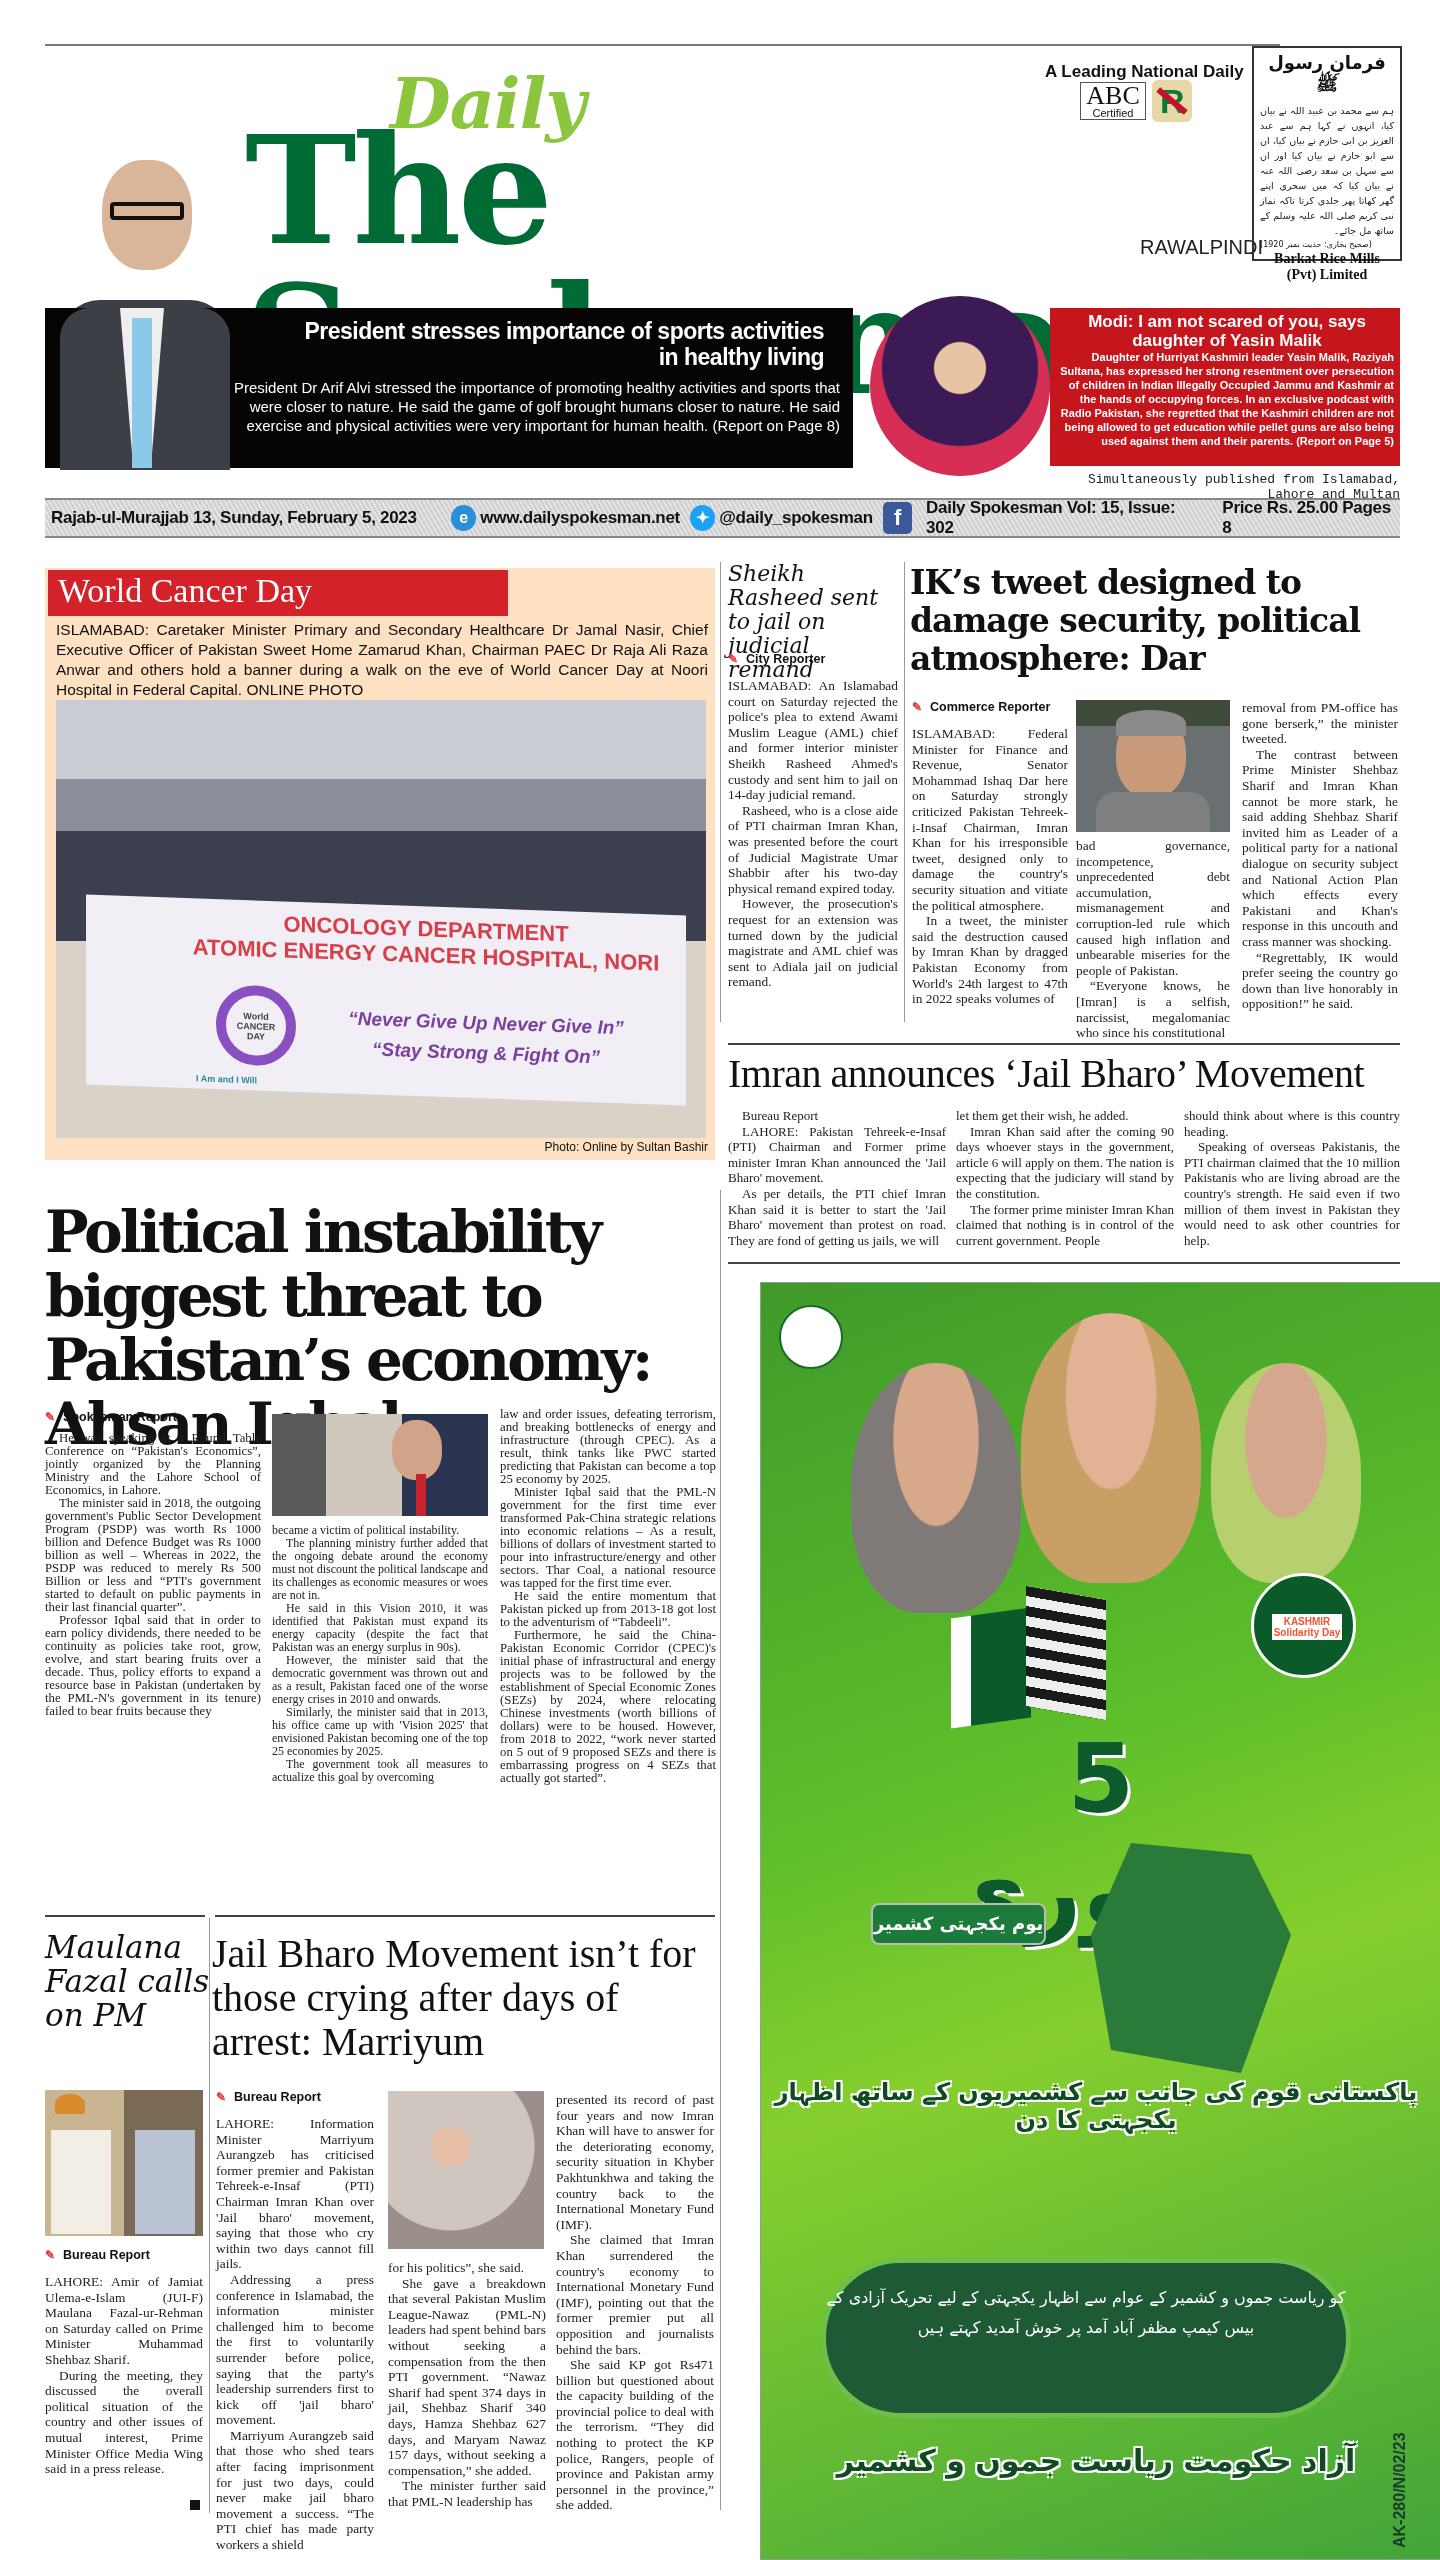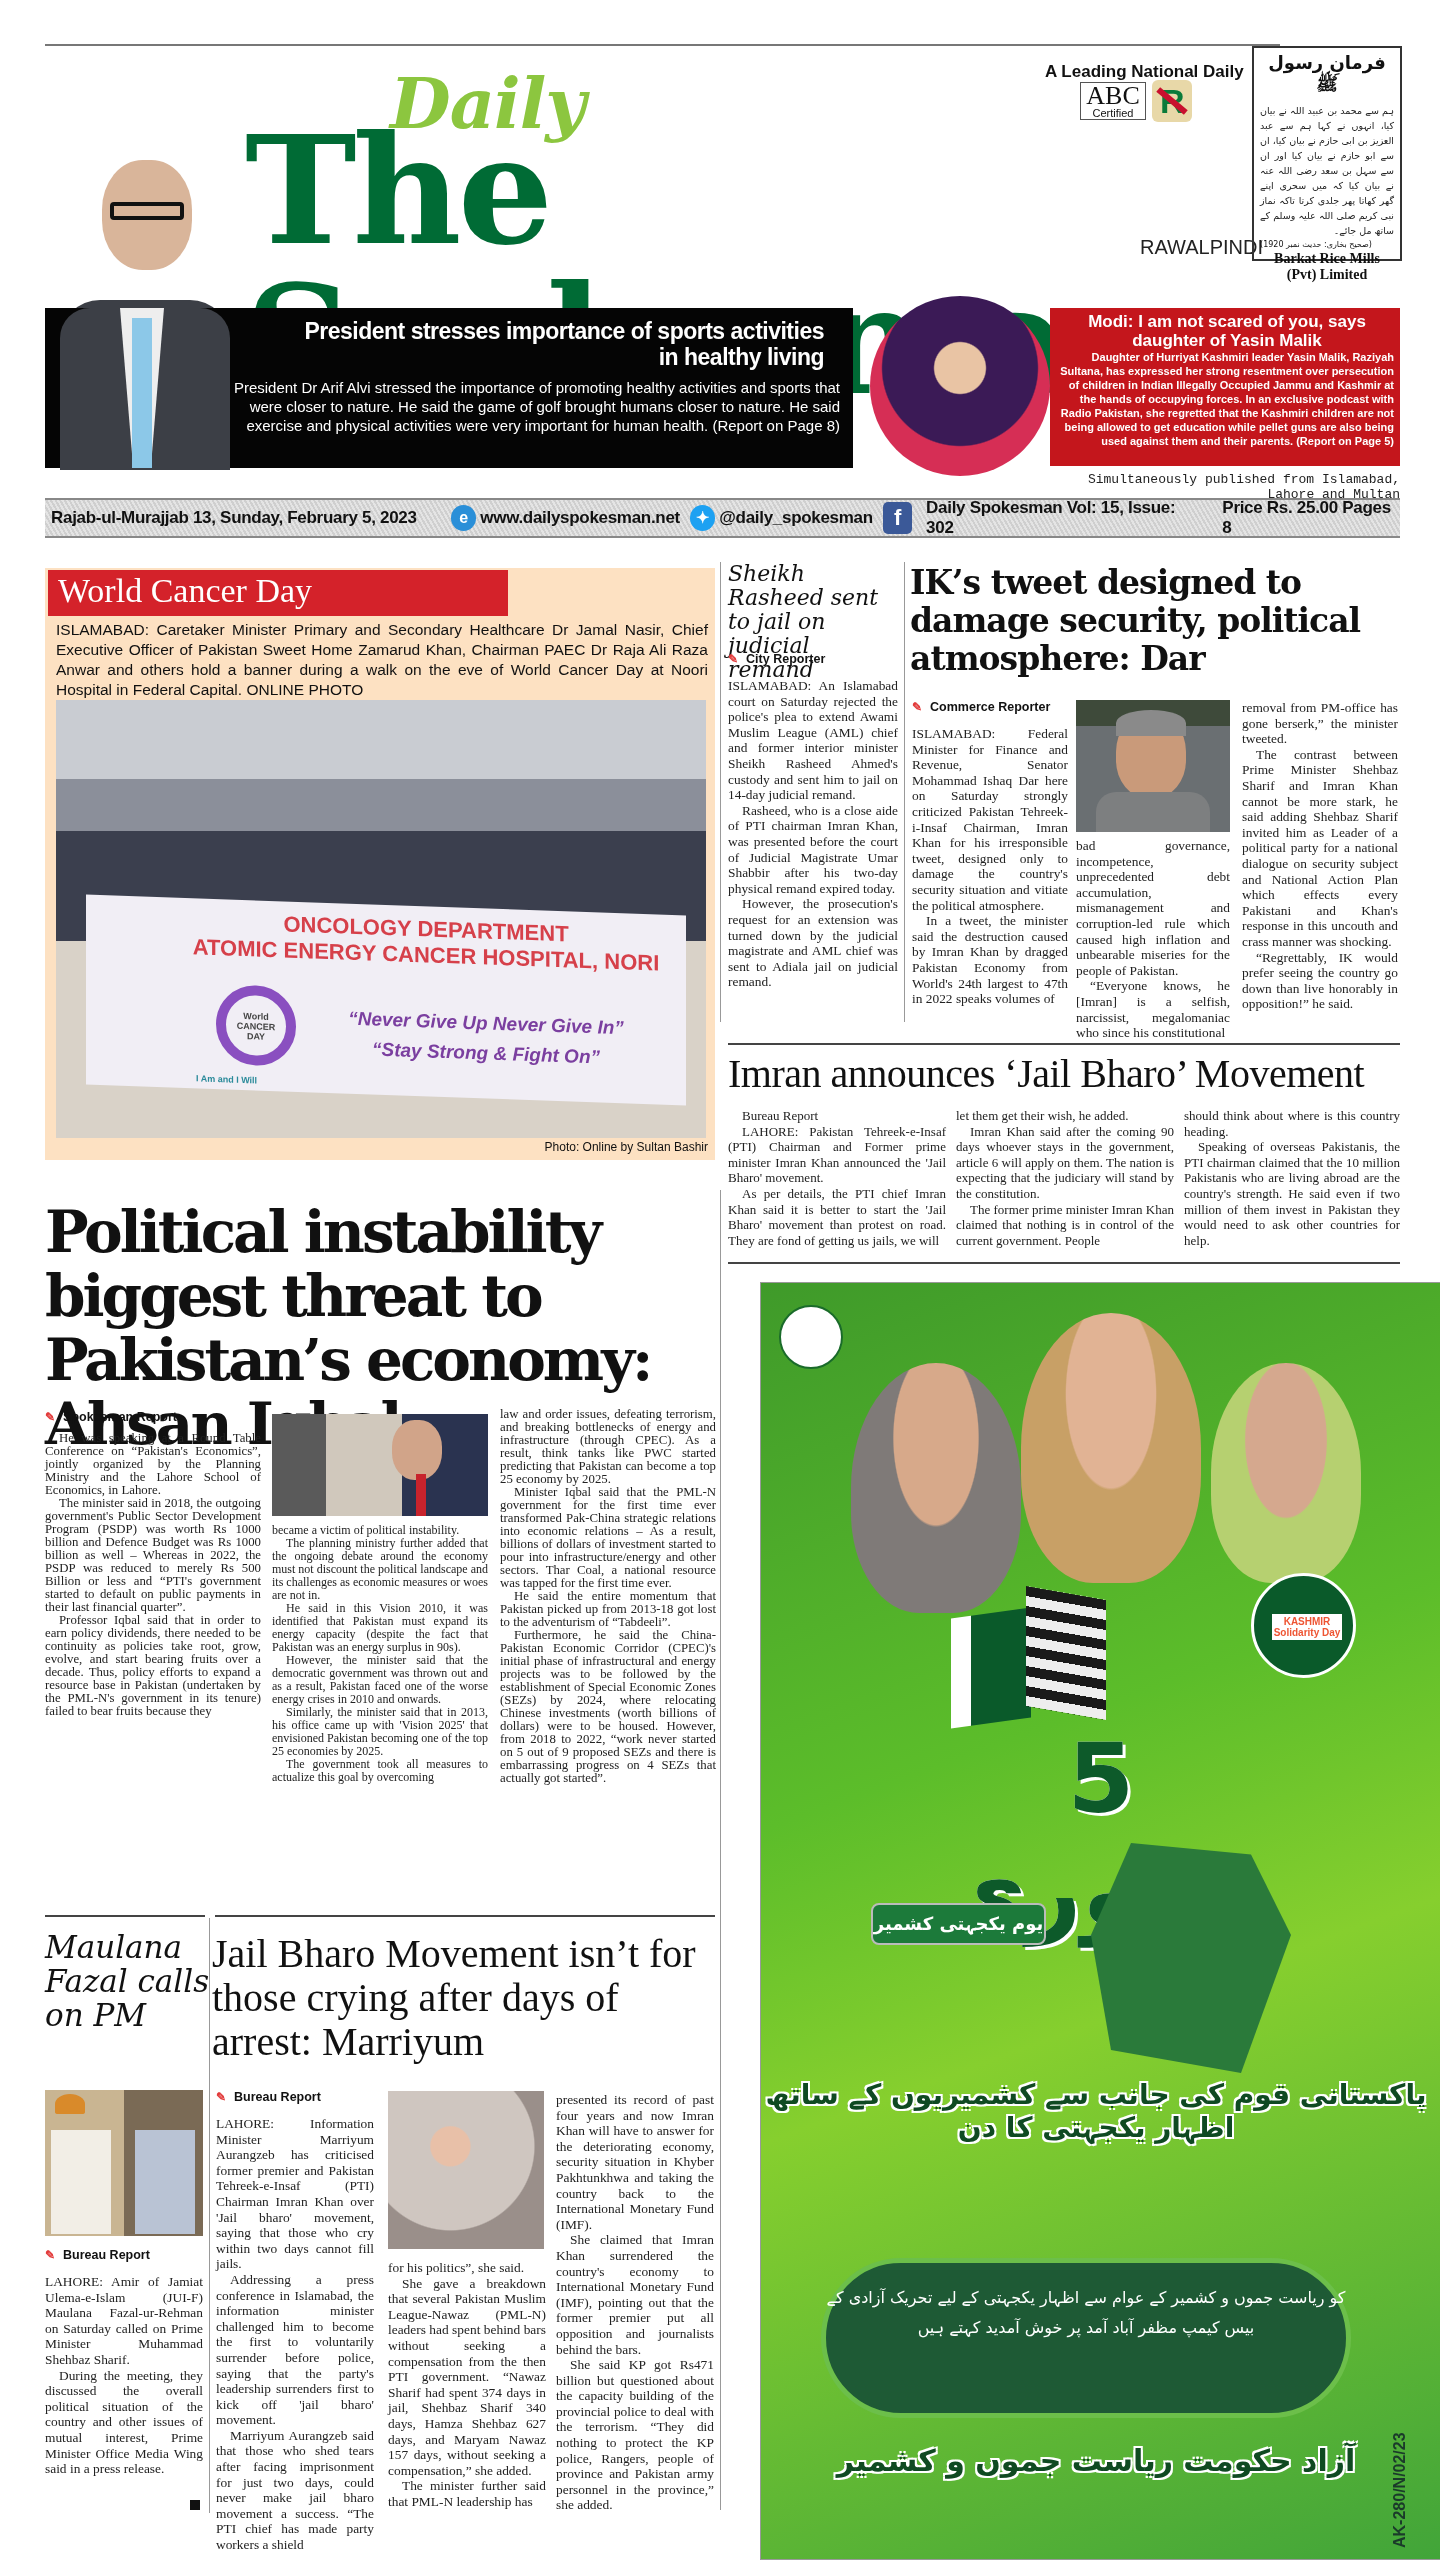--- a/index.html
+++ b/index.html
@@ -77,21 +77,21 @@
   .ma-photo{left:388px;top:2091px;width:156px;height:158px;background:radial-gradient(circle at 40% 35%,#e8c0a8 0 14%,#cfc6c0 15% 60%,#9a8f8a 61%);}
   
   .ad{left:760px;top:1282px;width:798px;height:1278px;background:linear-gradient(160deg,#3f9a2a 0%,#5cbd2a 35%,#86cf2e 55%,#3da23a 100%);overflow:hidden;border:1px solid #999;}
   .ad .person{position:absolute;border-radius:50% 50% 40% 40%;}
   .ad .logo{position:absolute;left:18px;top:22px;width:64px;height:64px;border-radius:50%;background:#fff;border:2px solid #1a6b2a;}
   .ad .badge{position:absolute;left:490px;top:290px;width:105px;height:105px;border-radius:50%;background:#0a5a2a;border:3px solid #fff;}
   .ad .badge span{position:absolute;left:18px;top:38px;width:70px;text-align:center;font-family:"Liberation Sans",sans-serif;font-weight:bold;font-size:10px;color:#e53;background:#fff;padding:2px 0;}
   .ad .five{position:absolute;left:160px;top:440px;width:360px;text-align:center;font-family:"DejaVu Sans",sans-serif;font-weight:bold;font-size:96px;color:#0d5a2a;text-shadow:0 0 0 #fff,3px 3px 0 #fff;direction:rtl;}
   .ad .pill{position:absolute;left:110px;top:620px;width:175px;height:42px;background:#1c7a3a;border-radius:8px;border:2px solid #bbb;color:#fff;font-family:"DejaVu Sans",sans-serif;font-weight:bold;font-size:18px;text-align:center;line-height:38px;direction:rtl;}
   .ad .u1,.ad .u2,.ad .u5{position:absolute;width:670px;left:0;text-align:center;font-family:"DejaVu Sans",sans-serif;font-weight:bold;color:#0f4a22;direction:rtl;text-shadow:2px 2px 0 #fff,-2px -2px 0 #fff,2px -2px 0 #fff,-2px 2px 0 #fff;}
-  .ad .u1{top:795px;font-size:28px;}
+  .ad .u1{top:795px;font-size:24px;}
   .ad .u2{top:840px;font-size:34px;}
   .ad .oval{position:absolute;left:60px;top:975px;width:530px;height:160px;background:#1e5a35;border:5px solid #6cbf4a;border-radius:80px;}
   .ad .oval div{color:#fff;font-family:"DejaVu Sans",sans-serif;font-size:16px;line-height:30px;text-align:center;direction:rtl;margin-top:20px;}
   .ad .u5{top:1160px;font-size:30px;}
   .ad .code{position:absolute;left:630px;top:1100px;transform:rotate(-90deg);transform-origin:left top;font-family:"Liberation Sans",sans-serif;font-weight:bold;font-size:16px;color:#1a3a2a;white-space:nowrap;top:1265px;}
   .endmark{left:190px;top:2500px;width:10px;height:10px;background:#111;}
 </style>
 </head>
 <body>
 

